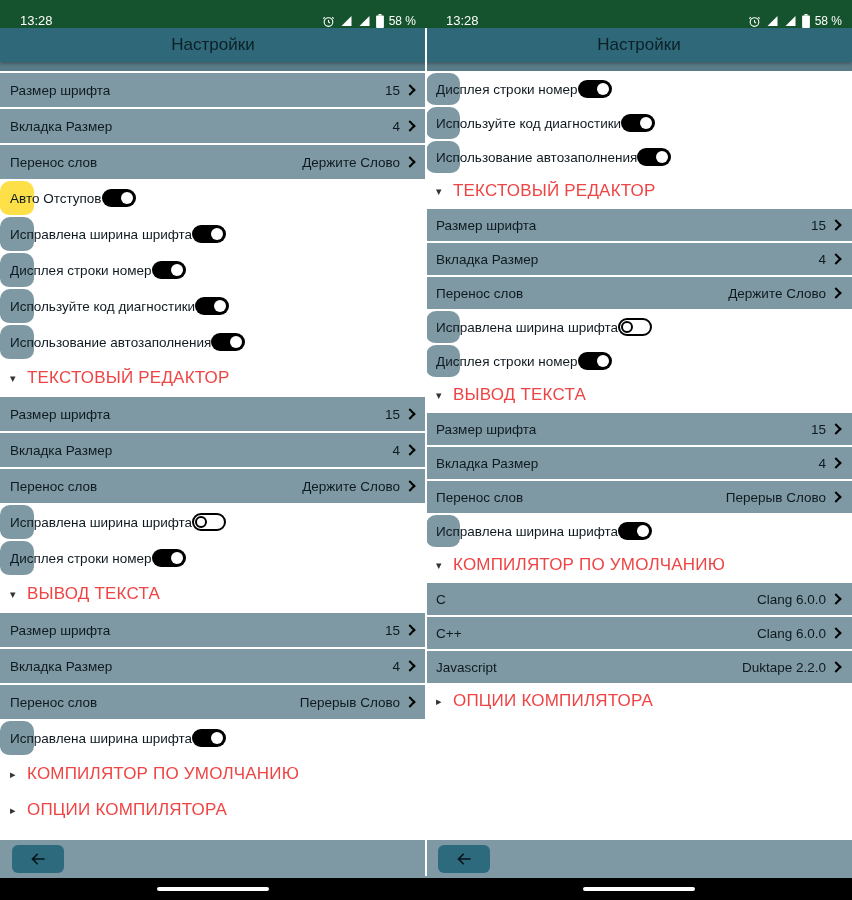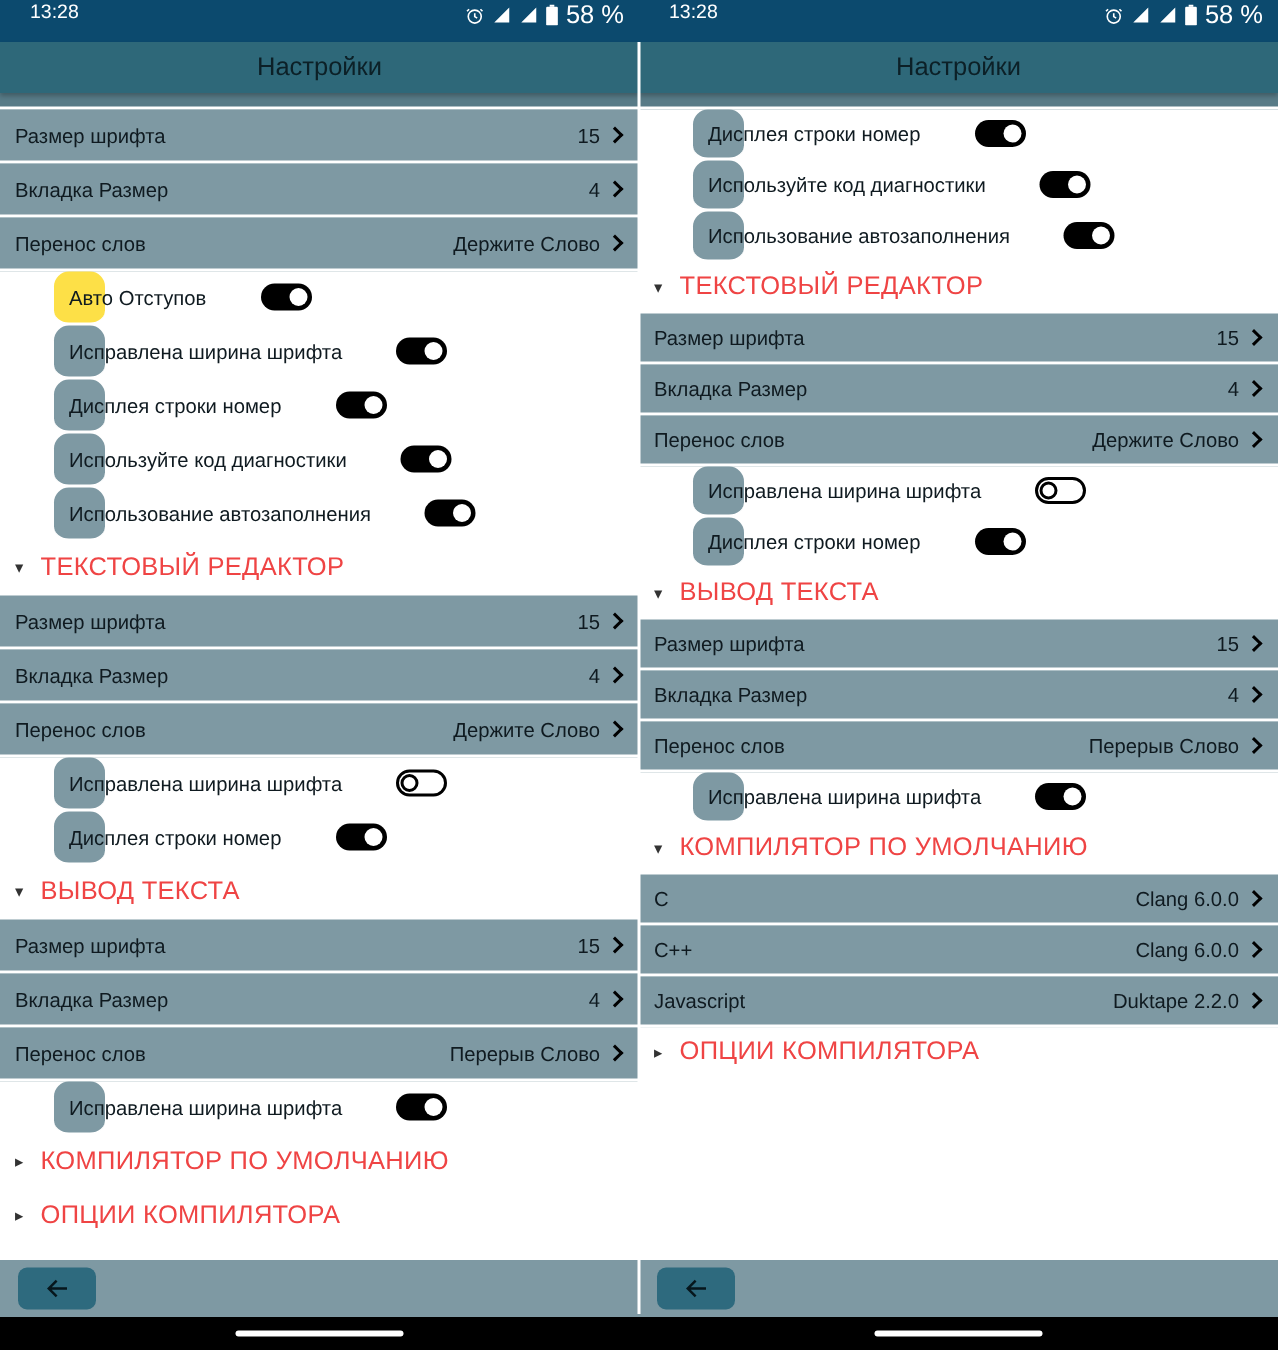--- a/index.html
+++ b/index.html
@@ -1,25 +1,25 @@
 <!DOCTYPE html>
 <html><head>
 <meta charset="utf-8">
 <style>
   html,body{margin:0;padding:0;background:#000;}
   body{width:852px;height:900px;font-family:"Liberation Sans","DejaVu Sans",sans-serif;}
   .screen{position:relative;width:852px;height:900px;display:flex;overflow:hidden;background:#fff;}
   .panel{width:426px;height:900px;display:flex;flex-direction:column;background:#fff;overflow:hidden;position:relative;}
 
   
-  .statusbar{height:28px;background:#0c4a6e;color:#fff;display:flex;align-items:flex-start;
+  .statusbar{height:28px;background:#14532d;color:#fff;display:flex;align-items:flex-end;
              padding:0 10px 0 20px;font-size:13px;flex:0 0 auto;}
   .sb-right{margin-left:auto;display:flex;align-items:center;gap:5px;}
   .sb-right svg{display:block;}
-  .sb-pct{font-size:17px;}
+  .sb-pct{font-size:12px;}
 
   
   .header{height:34px;background:#2e6879;display:flex;align-items:center;justify-content:center;
           flex:0 0 auto;box-shadow:0 2px 3px rgba(0,0,0,.25);position:relative;z-index:2;}
   .header .title{font-size:17px;color:#0c2027;}
 
   
   .content{flex:1 1 auto;background:#fff;overflow:hidden;display:flex;flex-direction:column;}
   .row{background:#7e99a3;border-bottom:2px solid #fff;display:flex;align-items:center;
        padding:16px 10px;box-sizing:border-box;flex:0 0 auto;}
@@ -30,21 +30,21 @@
   .row.section{background:#fff;}
   .row .label{font-size:13.5px;color:#0f1a20;white-space:nowrap;}
   .row.section .label{font-size:17px;color:#ef4444;letter-spacing:.2px;}
   .tri{font-size:11px;color:#333;margin-right:7px;width:10px;display:inline-block;}
   .right{margin-left:auto;display:flex;align-items:center;gap:6px;}
   .value{font-size:13.5px;color:#0f1a20;white-space:nowrap;}
   .chev{width:6px;height:6px;border-top:2.4px solid #000;border-right:2.4px solid #000;
         transform:rotate(45deg);display:inline-block;margin-right:2px;}
 
   
-  .toggle{width:34px;height:18px;border-radius:10px;position:relative;flex:0 0 auto;margin-left:36px;}
+  .toggle{width:34px;height:18px;border-radius:10px;position:relative;flex:0 0 auto;}
   .toggle.on{background:#000;}
   .toggle.on::after{content:"";position:absolute;right:3px;top:3px;width:12px;height:12px;
                     border-radius:50%;background:#fff;}
   .toggle.off{border:2px solid #000;box-sizing:border-box;}
   .toggle.off::after{content:"";position:absolute;left:1px;top:1px;width:12px;height:12px;
                      border-radius:50%;border:2px solid #000;box-sizing:border-box;}
 
   
   .bottombar{height:38px;background:#7e99a3;display:flex;align-items:center;padding:0 12px;
              flex:0 0 auto;border-top:2px solid #fff;}

